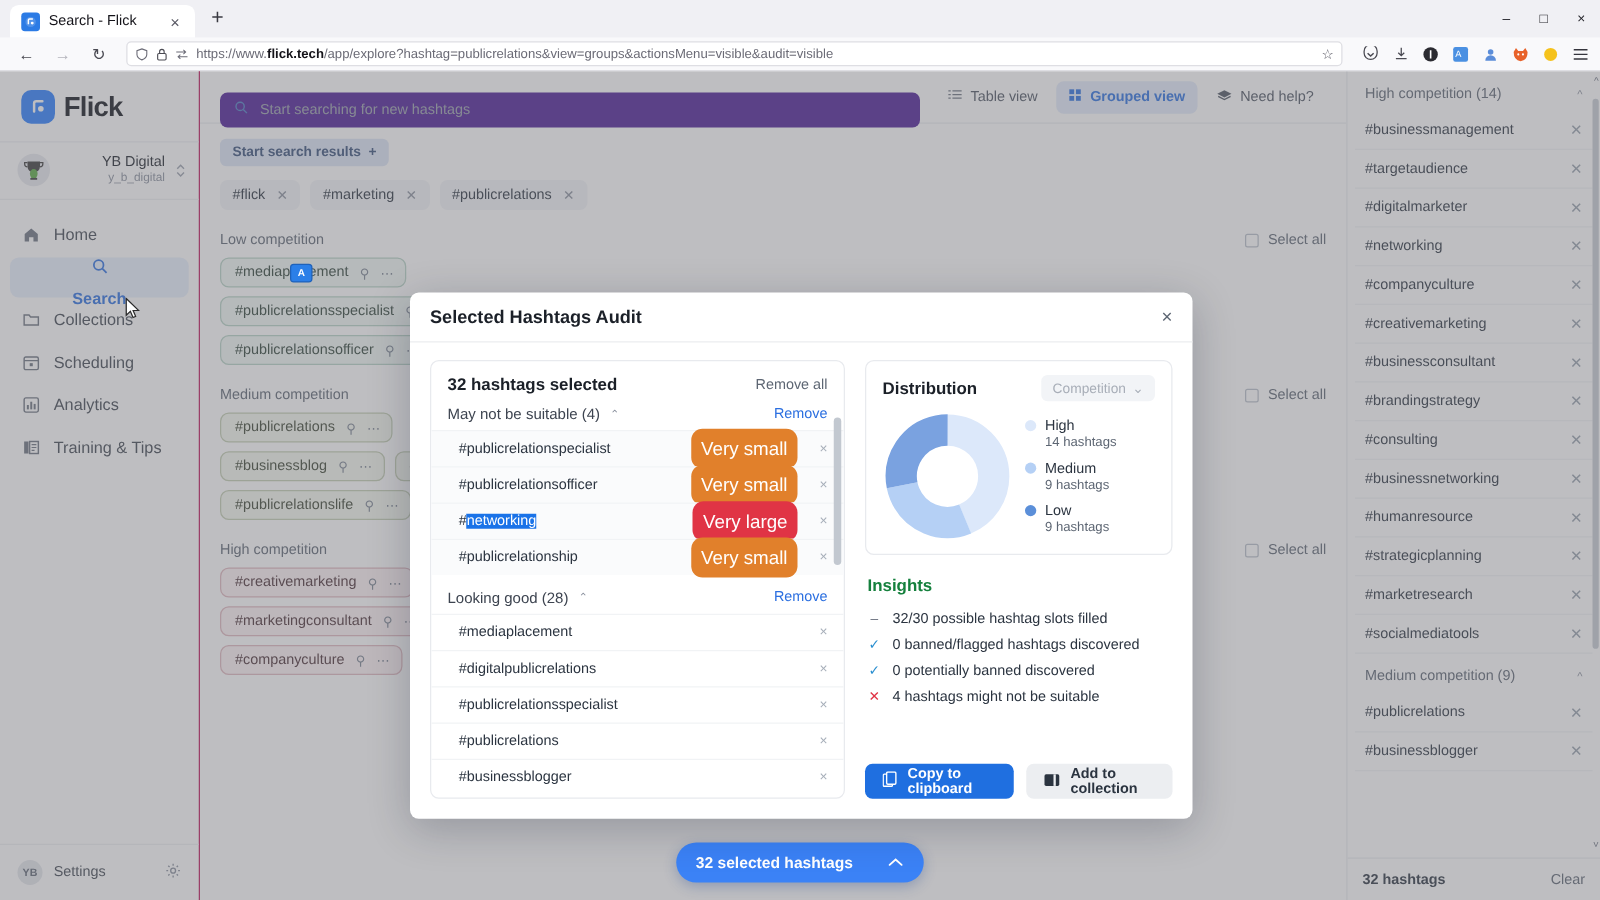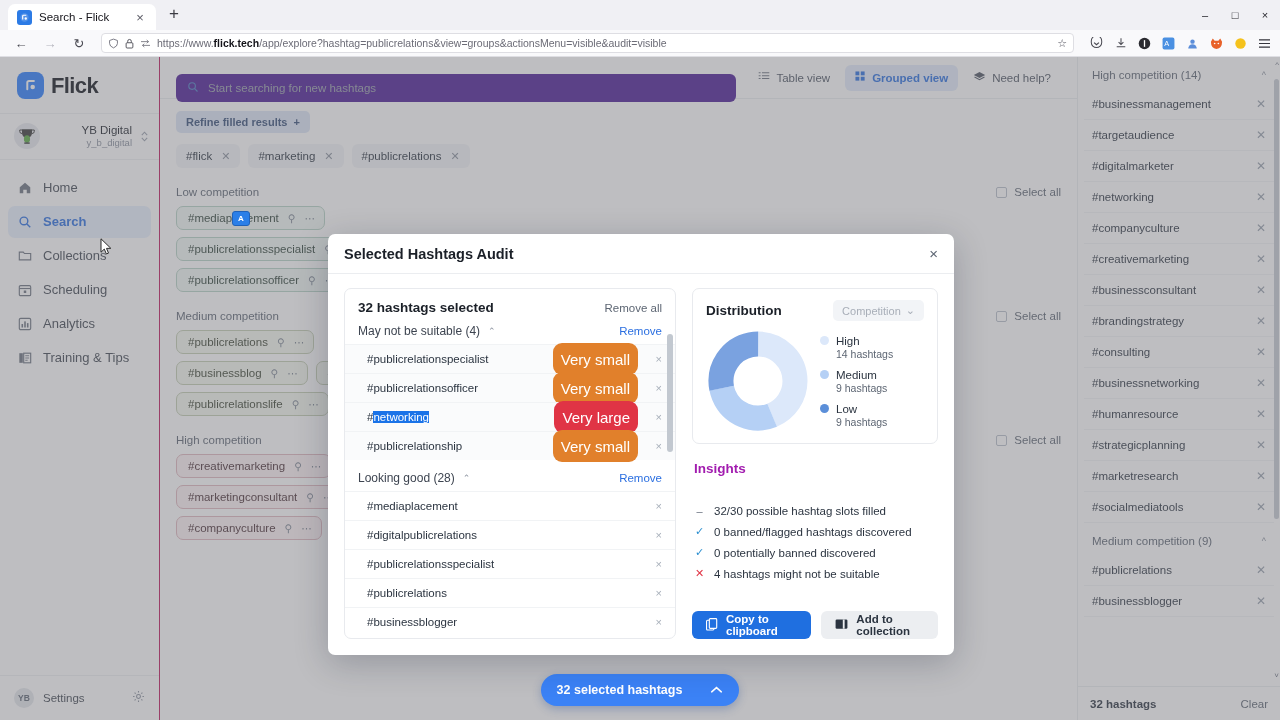--- a/index.html
+++ b/index.html
@@ -71,21 +71,21 @@
           border-top: 1px solid #eef0f3; border-bottom: 1px solid #eef0f3; }
   .acct-avatar { width: 26px; height: 26px; border-radius: 50%; background: #e8eaee;
                  display:flex; align-items:center; justify-content:center; font-size:15px; flex:0 0 auto;}
   .acct-meta { flex: 1; min-width: 0; }
   .acct-name { font-size: 11.5px; font-weight: 400; color: #1b2028; line-height: 1.25; }
   .acct-handle { font-size: 9.5px; color: #8a919e; line-height: 1.3; }
   .acct-caret { color: #9aa1ad; font-size: 9px; line-height: 1; display:flex; flex-direction:column; }
   .nav { padding: 12px 8px 0 8px; display: flex; flex-direction: column; gap: 2px; }
   .nav-item { display: flex; align-items: center; gap: 11px; height: 32px; padding: 0 9px;
               border-radius: 7px; font-size: 13px; color: #414852; }
-  .nav-item.active { background: #e8f0fe; color: #2b6fe0; font-weight: 600; }
+  .nav-item.active { background: #e8f0fe; color: #2b6fe0; font-weight: 600; flex-direction: column; }
   .nav-ico { width: 15px; display: flex; align-items: center; justify-content: center; }
   .lsb-foot { margin-top: auto; display: flex; align-items: center; gap: 9px;
               padding: 12px 14px; border-top: 1px solid #eef0f3; }
   .foot-av { width: 20px; height: 20px; border-radius: 50%; background: #e4e7ec; color:#5d6673;
              font-size: 8.5px; display: flex; align-items: center; justify-content: center; font-weight:700;}
   .foot-label { font-size: 11.5px; color: #414852; }
   .foot-gear { margin-left: auto; color: #8a919e; font-size: 12px; }
 
   
   .center { flex: 1; min-width: 0; display: flex; flex-direction: column; background: #ffffff; position: relative; }
@@ -187,21 +187,21 @@
               font-size: 11px; color: #a8aeb8; }
   .dist-body { display: flex; align-items: center; gap: 10px; padding-top: 8px; }
   .donut-wrap { width: 104px; height: 104px; flex: 0 0 104px; position: relative; }
   .legend { display: flex; flex-direction: column; gap: 9px; }
   .leg-item .lrow { display: flex; align-items: center; gap: 7px; }
   .leg-dot { width: 9px; height: 9px; border-radius: 50%; flex: 0 0 9px; }
   .leg-name { font-size: 11.5px; color: #2b3440; }
   .leg-sub { font-size: 10.5px; color: #5d6673; margin-left: 16px; margin-top: 1px; }
 
   .insights { border-radius: 7px; padding: 4px 2px 0 2px; }
-  .ins-title { font-size: 13.5px; font-weight: 700; color: #a21caf; margin-bottom: 24px; }
+  .ins-title { font-size: 13.5px; font-weight: 700; color: #15803d; margin-bottom: 8px; }
   .ins-row { display: flex; align-items: center; gap: 9px; font-size: 11.5px; color: #2b3440;
              height: 21px; }
   .ins-ico { width: 11px; text-align: center; font-size: 11px; flex: 0 0 11px; }
   .ins-ico.dash { color: #6b7280; }
   .ins-ico.ok { color: #2b8fd0; }
   .ins-ico.bad { color: #e03445; }
 
   .m-actions { display: flex; gap: 10px; margin-top: auto; padding-top: 8px; }
   .btn { display: flex; align-items: center; justify-content: center; gap: 8px;
          height: 28px; padding: 0 14px; border-radius: 6px; font-size: 11.5px; font-weight: 600; }
@@ -449,21 +449,21 @@
                   <path d="M7 1.2 L13.2 4.4 L7 7.6 L0.8 4.4 Z" fill="#4d5562"></path>
                   <path d="M1.6 6.6 L7 9.4 L12.4 6.6" fill="none" stroke="#4d5562" stroke-width="1.2"></path>
                 </svg></span>
             <span>Need help?</span>
           </div>
         </div>
       </div>
 
       <div class="content">
         <div class="refine">
-          <span>Refine filled results</span>
+          <span>Start search results</span>
           <span>+</span>
         </div>
 
         <div class="chiprow">
           <div class="tchip">
             <span>#flick</span>
             <span class="x">✕</span>
           </div>
           <div class="tchip">
             <span>#marketing</span>

